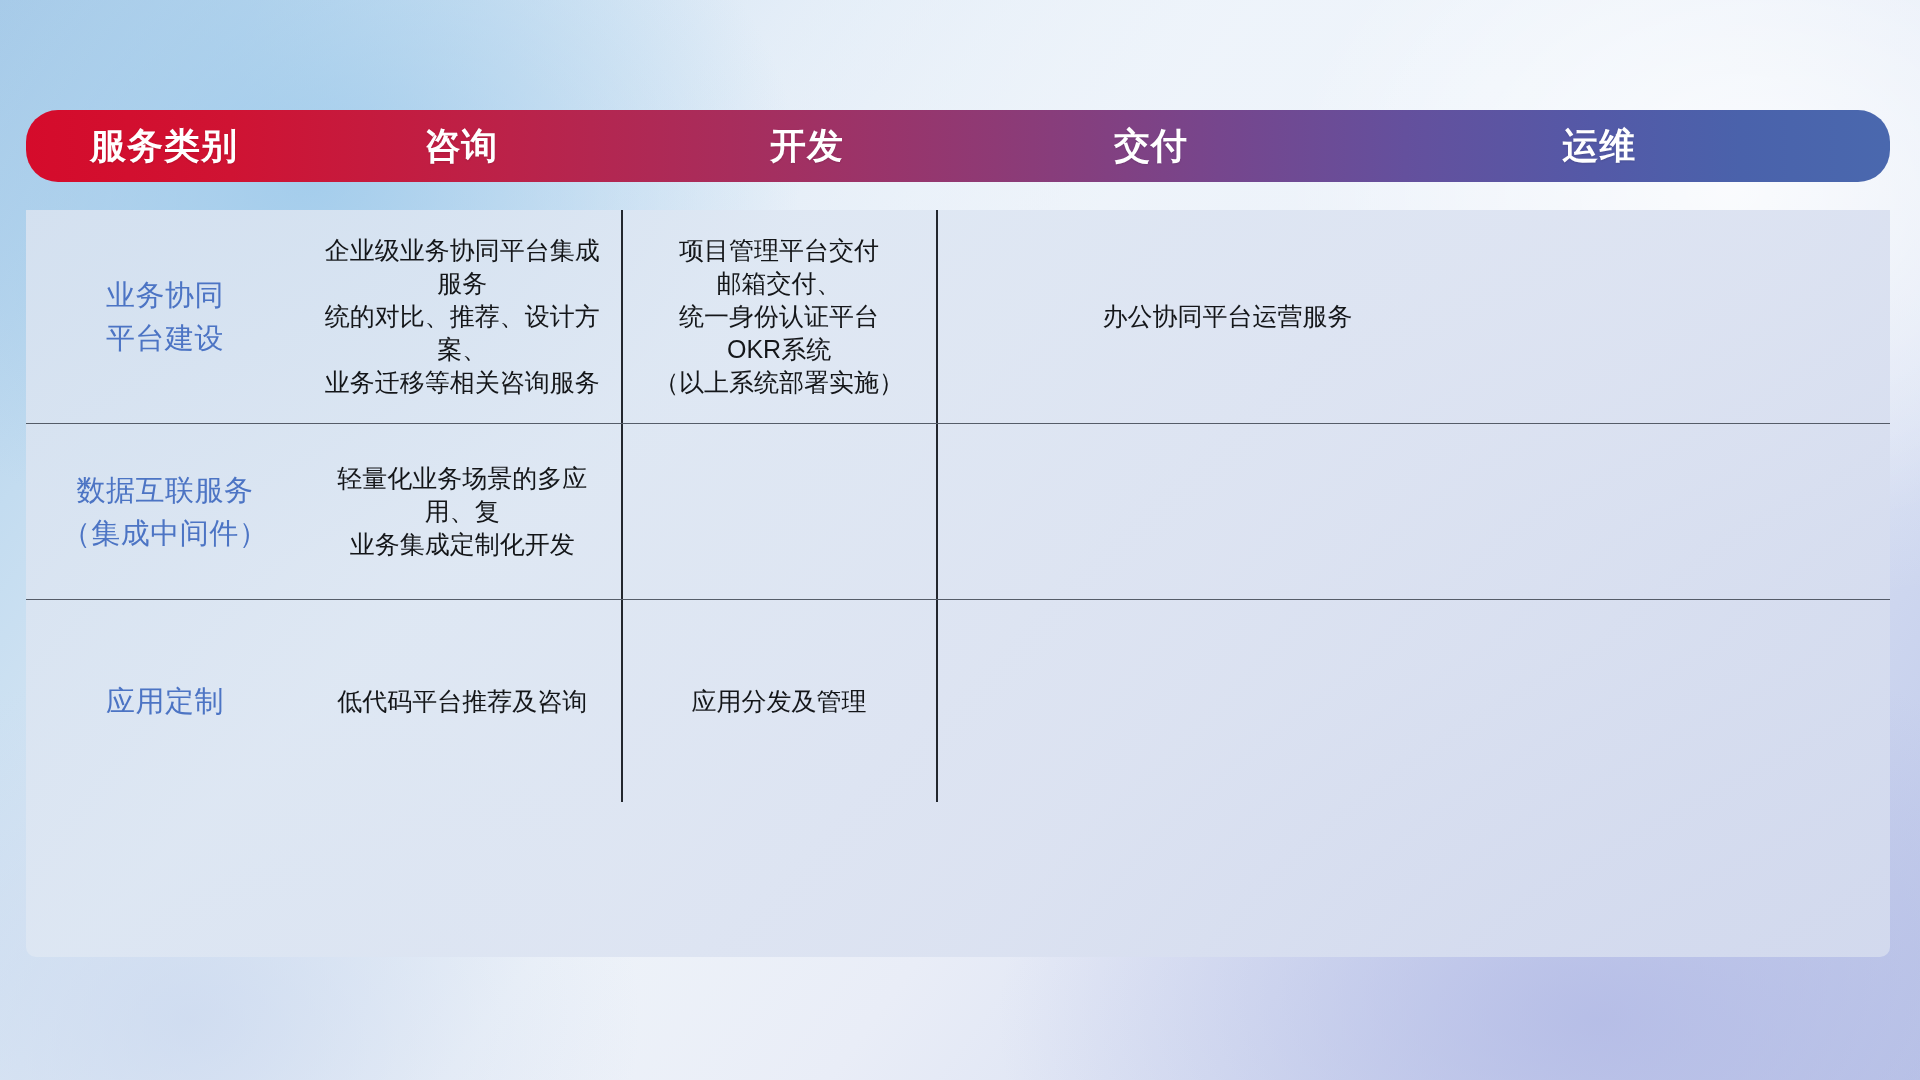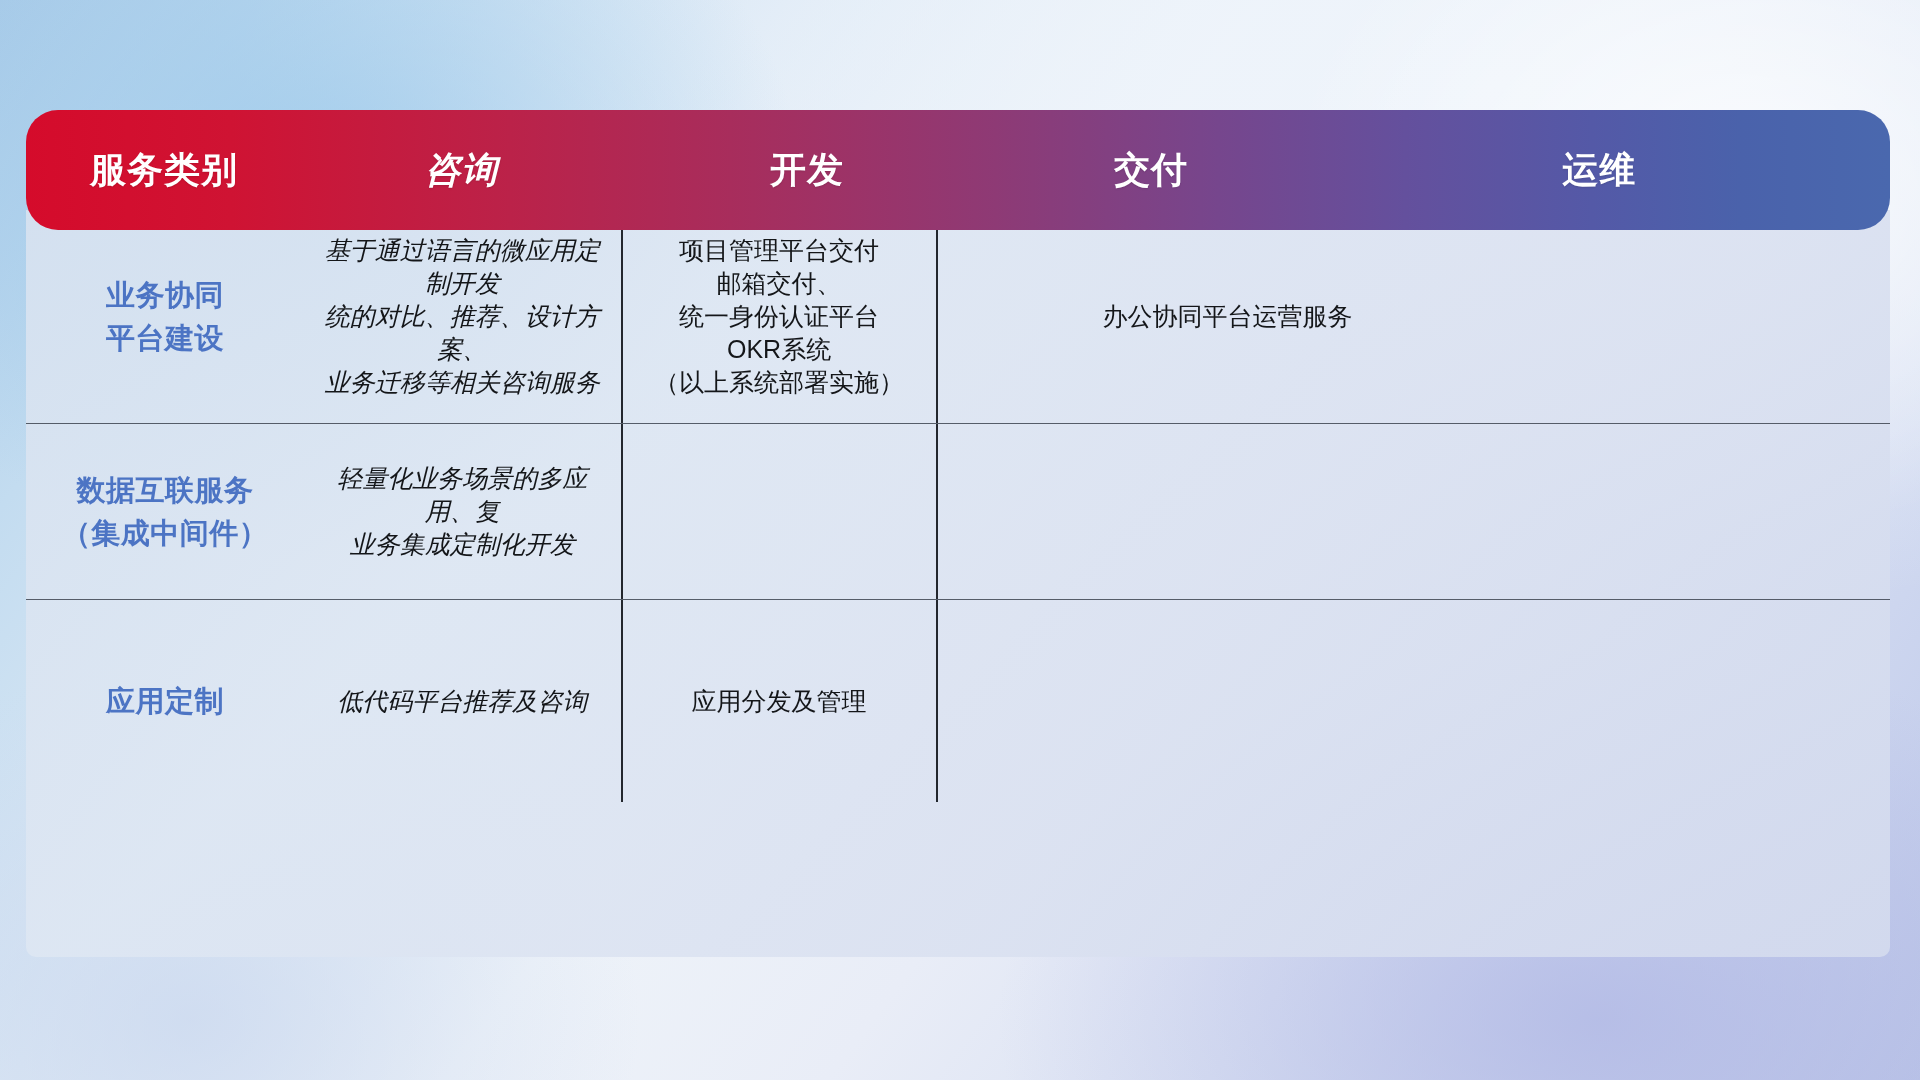--- a/index.html
+++ b/index.html
@@ -63,21 +63,21 @@
     top: 110px;
     width: 1864px;
     height: 847px;
   }
 
   
   #table-header {
     position: absolute;
     left: 0; top: 0;
     width: 100%;
-    height: 120px;
+    height: 72px;
     border-radius: 32px;
     background: linear-gradient(90deg,
         #d50b2b 0%,
         #cf1333 11%,
         #bb2249 26%,
         #a62e5e 39%,
         #8e3a75 52%,
         #76468d 64%,
         #64509d 74%,
         #5459a7 84%,
@@ -141,33 +141,33 @@
     justify-content: center;
     text-align: center;
     padding: 4px 14px;
     font-size: 25px;
     line-height: 1.32;
     color: #141619;
     position: relative;
   }
   .bcell.label {
     color: #4c74c4;
-    font-weight: 700;
+    font-weight: 400;
     font-size: 29px;
     line-height: 1.45;
     letter-spacing: 0.5px;
   }
   .vline {
     border-left: 2px solid #23272e;
   }
   .vline-none { border-left: 2px solid transparent; }
 
   
   .c0 { width: 14.8%; }
-  .c1 { width: 17.1%; font-style: italic; }
+  .c1 { width: 17.1%; }
   .c2 { width: 20.0%; }
   .c3 { width: 16.9%; }
   .c4 { width: 31.2%; }
 
   .cell-text { display: block; white-space: pre-line; }
 </style>
 </head>
 <body>
 
 <div id="bg-base">
@@ -190,21 +190,21 @@
   </div>
 
   <div id="table-body">
 
     <div class="brow r1">
       <div class="bcell label c0 vline-none">
         <span class="cell-text">业务协同
 平台建设</span>
       </div>
       <div class="bcell c1 vline-none">
-        <span class="cell-text">基于通过语言的微应用定制开发
+        <span class="cell-text">企业级业务协同平台集成服务
 统的对比、推荐、设计方案、
 业务迁移等相关咨询服务</span>
       </div>
       <div class="bcell c3 vline">
         <span class="cell-text">项目管理平台交付
 邮箱交付、
 统一身份认证平台
 OKR系统
 （以上系统部署实施）</span>
       </div>

